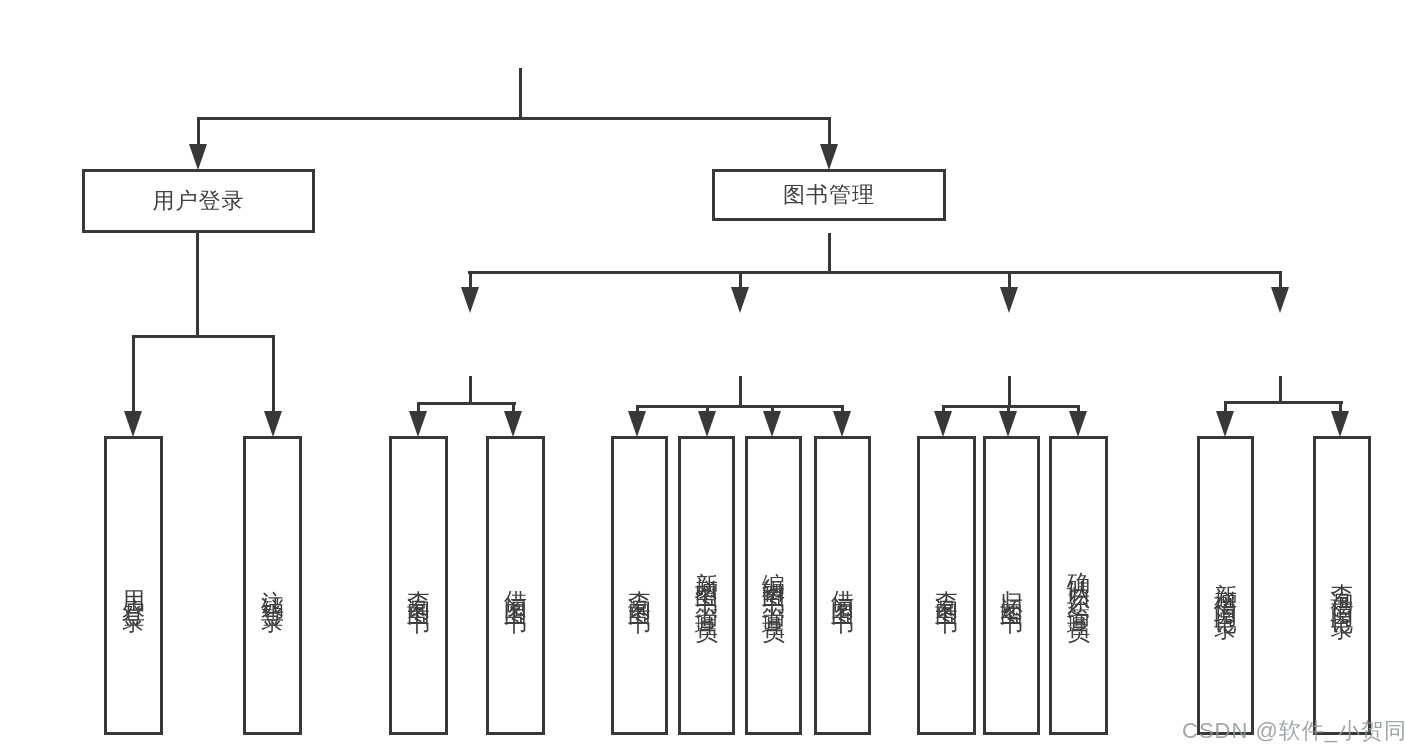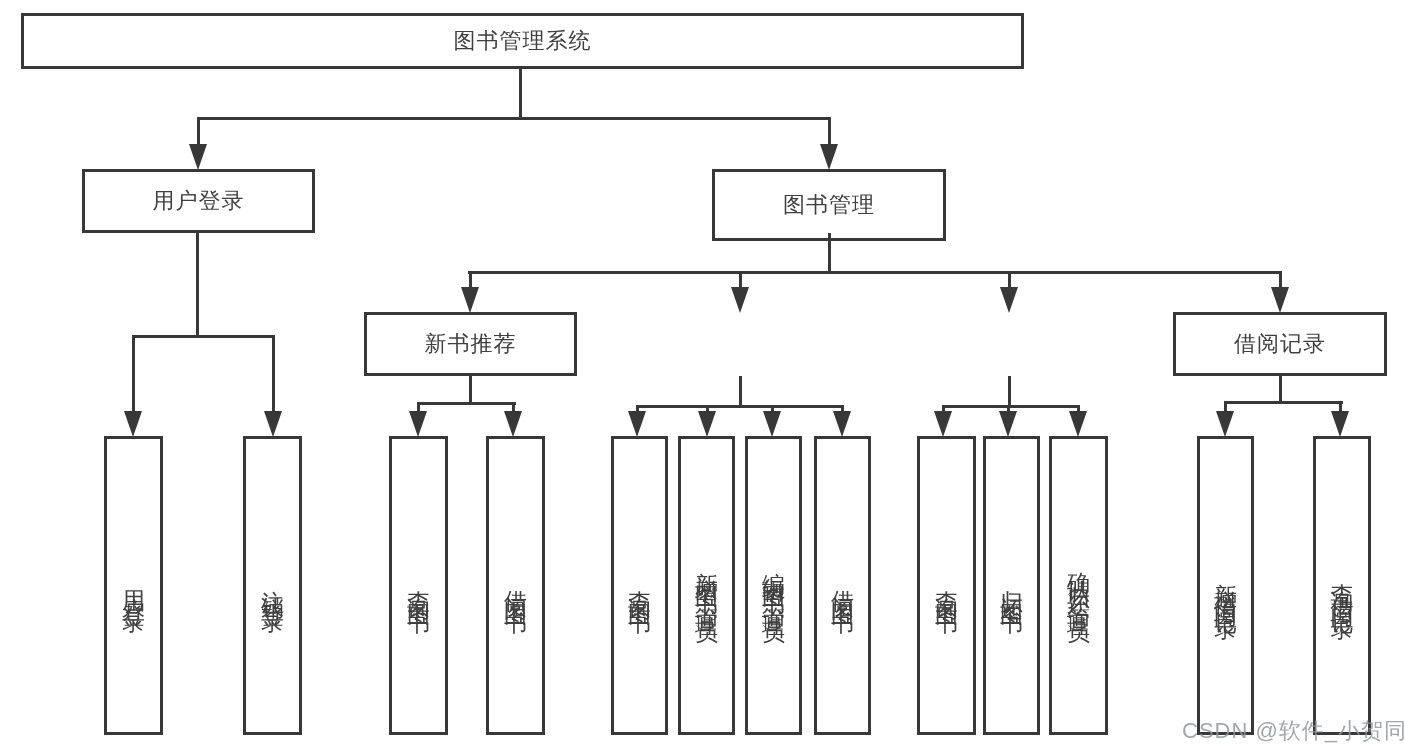--- a/index.html
+++ b/index.html
@@ -48,31 +48,28 @@
     color:rgba(145,150,155,0.85);
     letter-spacing:1px;
     white-space:nowrap;
   }
 </style>
 </head>
 <body>
 
 <div class="canvas">
 
-  <div class="box" style="left:21px;top:13px;width:1003px;height:56px">图书管理系统</div>
 
   <div class="box" style="left:82px;top:169px;width:233px;height:64px">用户登录</div>
 
-  <div class="box" style="left:712px;top:169px;width:234px;height:72px">图书管理</div>
-
-  <div class="box" style="left:364px;top:312px;width:213px;height:64px">新书推荐</div>
+  <div class="box" style="left:712px;top:169px;width:234px;height:52px">图书管理</div>
 
 
 
-  <div class="box" style="left:1173px;top:312px;width:214px;height:64px">借阅记录</div>
+
 
   <div class="box vbox" style="left:104px;top:436px;width:59px;height:299px">用户登录</div>
 
   <div class="box vbox" style="left:243px;top:436px;width:59px;height:299px">注销登录</div>
 
   <div class="box vbox" style="left:389px;top:436px;width:59px;height:299px">查询图书</div>
 
   <div class="box vbox" style="left:486px;top:436px;width:59px;height:299px">借阅图书</div>
 
   <div class="box vbox" style="left:611px;top:436px;width:57px;height:299px">查询图书</div>

